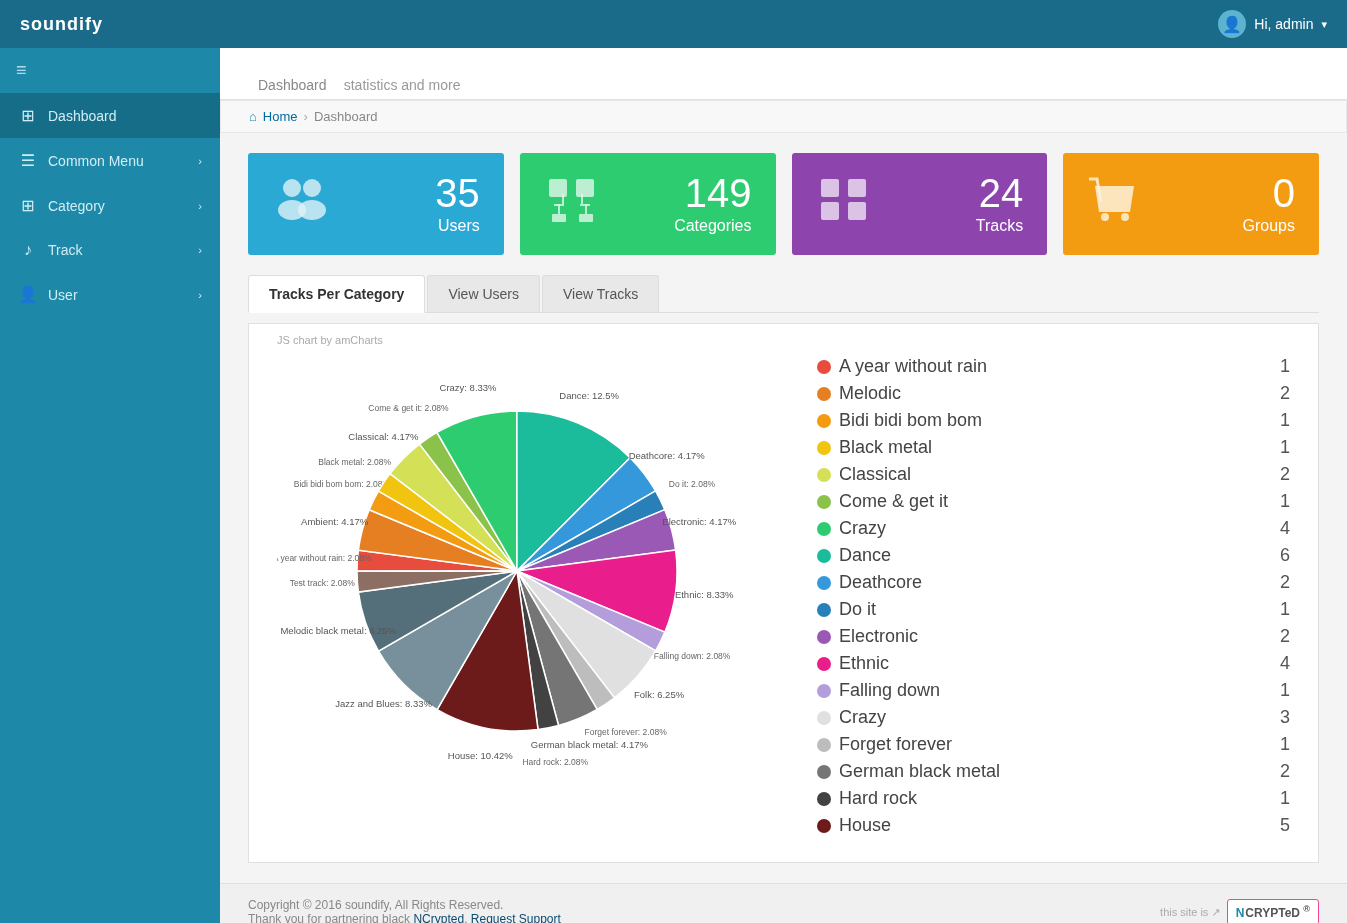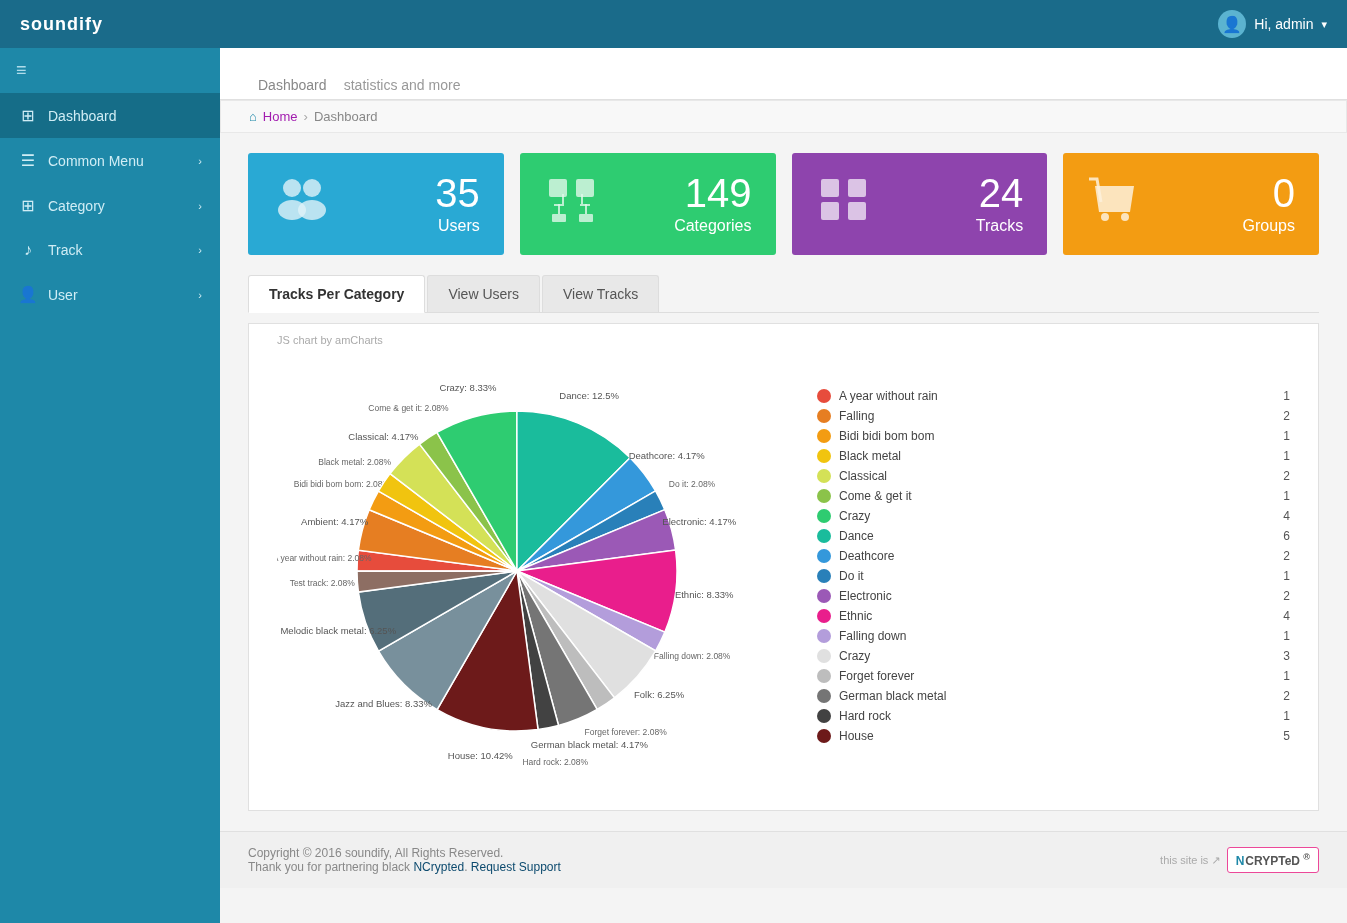--- a/index.html
+++ b/index.html
@@ -105,21 +105,21 @@
       margin-top: 10px;
       font-size: 13px;
       color: #888;
       display: flex;
       align-items: center;
       gap: 6px;
       background: #f8f8f8;
       padding: 8px 14px;
       border: 1px solid #e8e8e8;
     }
-    .breadcrumb a { color: #a21caf; text-decoration: none; }
+    .breadcrumb a { color: #0369a1; text-decoration: none; }
     .breadcrumb-sep { color: #aaa; }
 
     
     .stat-cards {
       display: flex;
       gap: 0;
       padding: 20px 28px;
       gap: 16px;
     }
     .stat-card {
@@ -188,22 +188,21 @@
 
     
     .pie-wrapper {
       flex: 0 0 520px;
       position: relative;
     }
 
     
     .legend {
       flex: 1;
-      font-size: 12px;
-      margin-top: 33px;
+      font-size: 18px;
     }
     .legend-item {
       display: flex;
       align-items: center;
       margin-bottom: 6px;
       gap: 8px;
     }
     .legend-dot {
       width: 14px;
       height: 14px;
@@ -427,21 +426,21 @@
         </div>
 
         <div class="legend" id="legend-container">
         <div class="legend-item">
     <div class="legend-dot" style="background:#e74c3c;"></div>
     <span class="legend-label">A year without rain</span>
     <span class="legend-count">1</span>
   </div>
             <div class="legend-item">
     <div class="legend-dot" style="background:#e67e22;"></div>
-    <span class="legend-label">Falling</span>
+    <span class="legend-label">Melodic</span>
     <span class="legend-count">2</span>
   </div>
             <div class="legend-item">
     <div class="legend-dot" style="background:#f39c12;"></div>
     <span class="legend-label">Bidi bidi bom bom</span>
     <span class="legend-count">1</span>
   </div>
             <div class="legend-item">
     <div class="legend-dot" style="background:#f1c40f;"></div>
     <span class="legend-label">Black metal</span>

